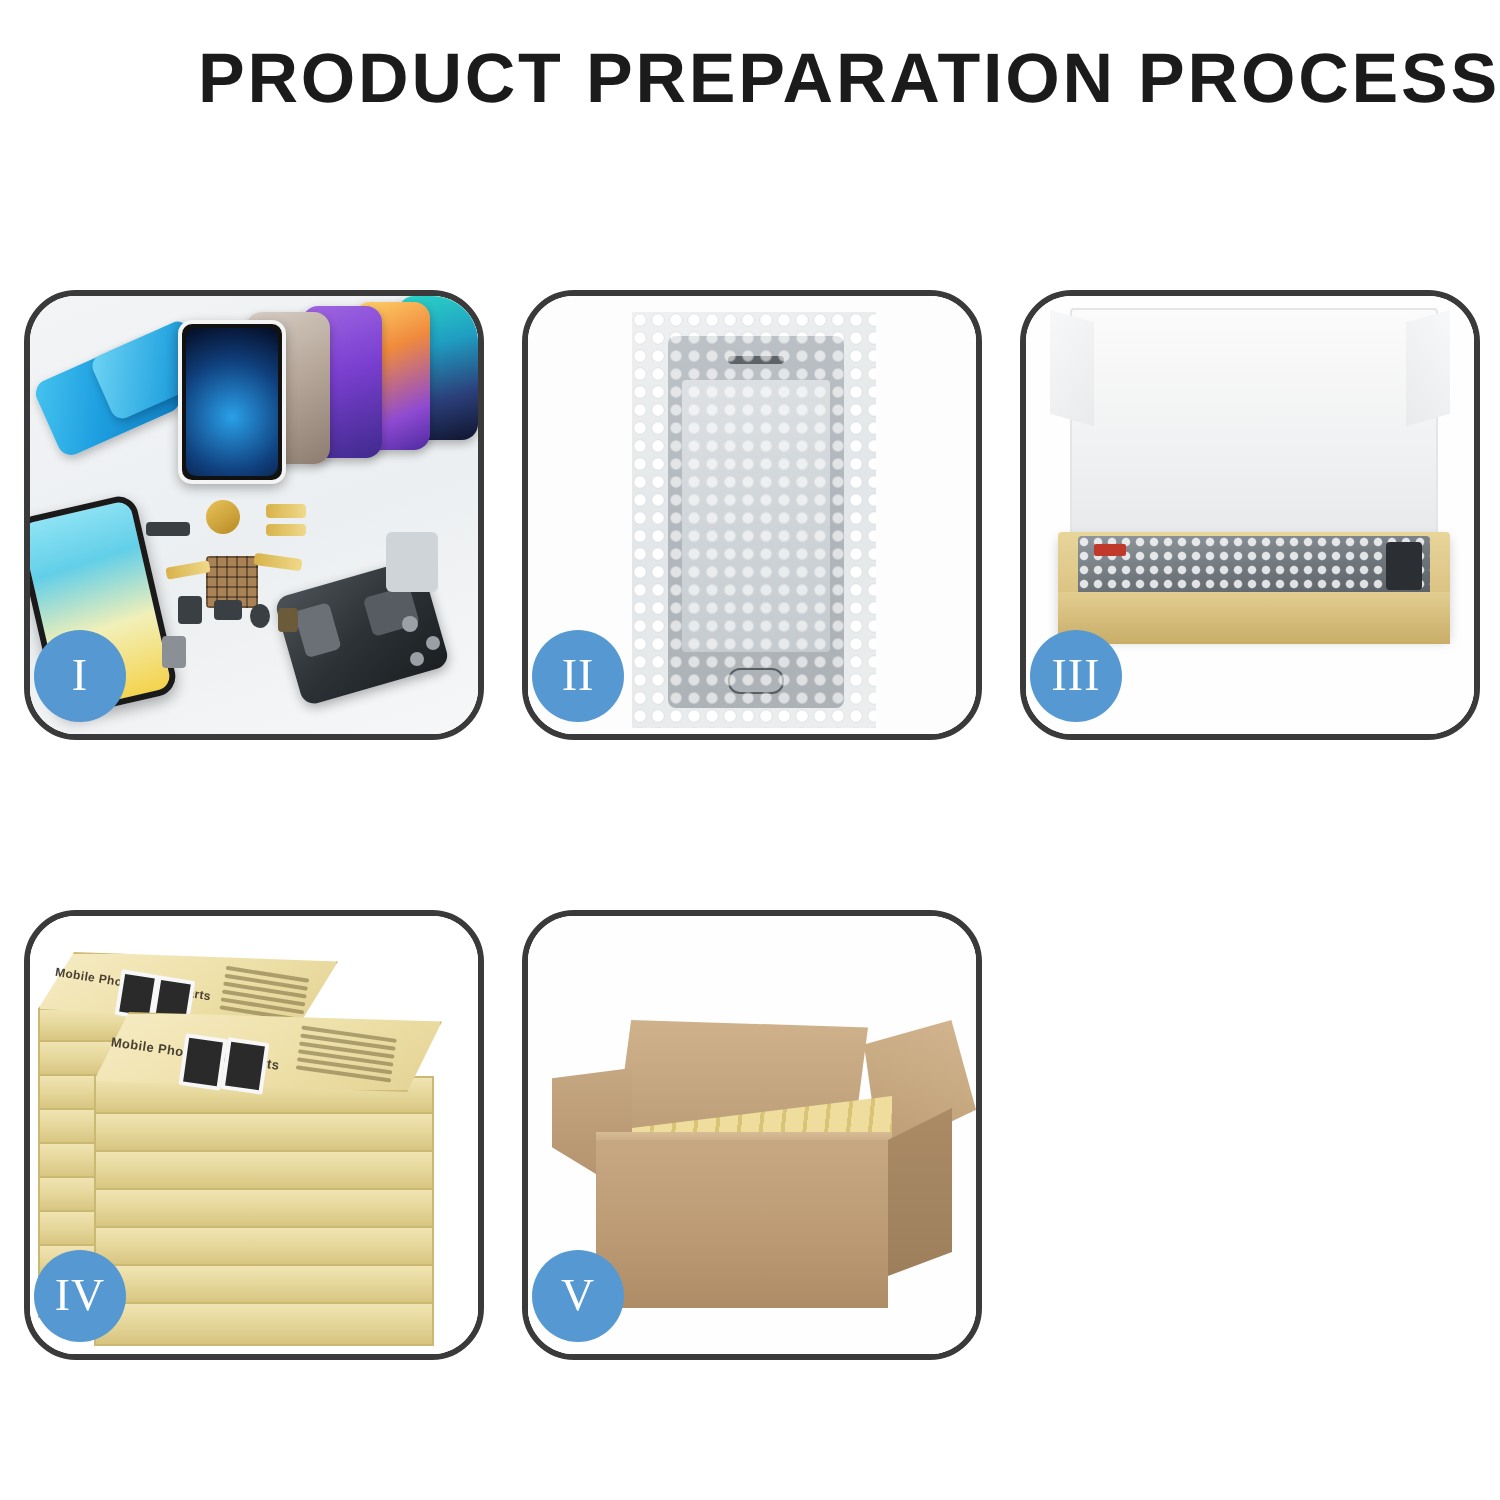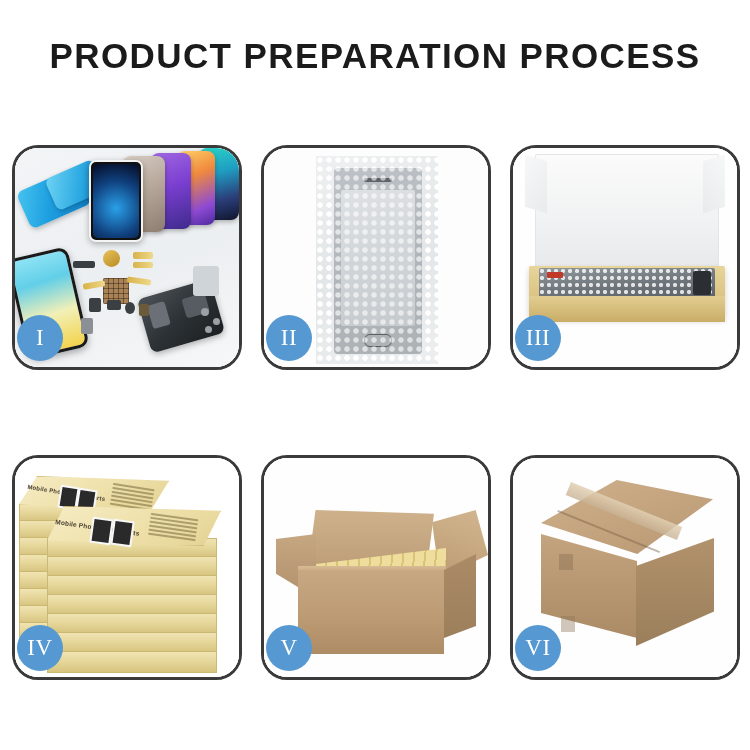--- a/index.html
+++ b/index.html
@@ -10,21 +10,21 @@
     overflow: hidden;
   }
   #page { position: relative; width: 750px; height: 750px; background: #fff; }
 
   
   .header { position: absolute; left: 0; top: 0; width: 750px; text-align: center; }
   .title {
     font-family: "Liberation Sans", sans-serif;
     font-size: 35px; font-weight: bold; color: #1b1b1b;
     letter-spacing: 1.4px; white-space: nowrap;
-    margin-top: 38px; line-height: 1;
+    margin-top: 22px; line-height: 1; text-align: right;
   }
   .subtitle {
     font-family: "Liberation Sans", sans-serif;
     font-size: 15.5px; color: #1f1f1f; letter-spacing: 0.15px;
     margin-top: 15px; white-space: nowrap;
   }
 
   
   .grid { position: absolute; left: 12px; top: 145px; width: 728px; height: 535px; }
   .panel {
@@ -403,28 +403,15 @@
         <div class="fill-boxes"></div>
         <div class="fill-boxes2"></div>
         <div class="flap-left"></div>
         <div class="carton-front-edge"></div>
         <div class="carton-body"></div>
         <div class="carton-right"></div>
       </div>
       <div class="badge">V</div>
     </div>
 
-    <div class="panel r1 c2">
-      <div class="inner">
-        <div class="p6bg"></div>
-        <div class="sc-top"></div>
-        <div class="sc-tape"></div>
-        <div class="sc-flapline"></div>
-        <div class="sc-left"></div>
-        <div class="sc-right"></div>
-        <div class="sc-tab1"></div>
-        <div class="sc-tab2"></div>
-      </div>
-      <div class="badge">VI</div>
-    </div>
 
   </div>
 </div>
 
 </body></html>

